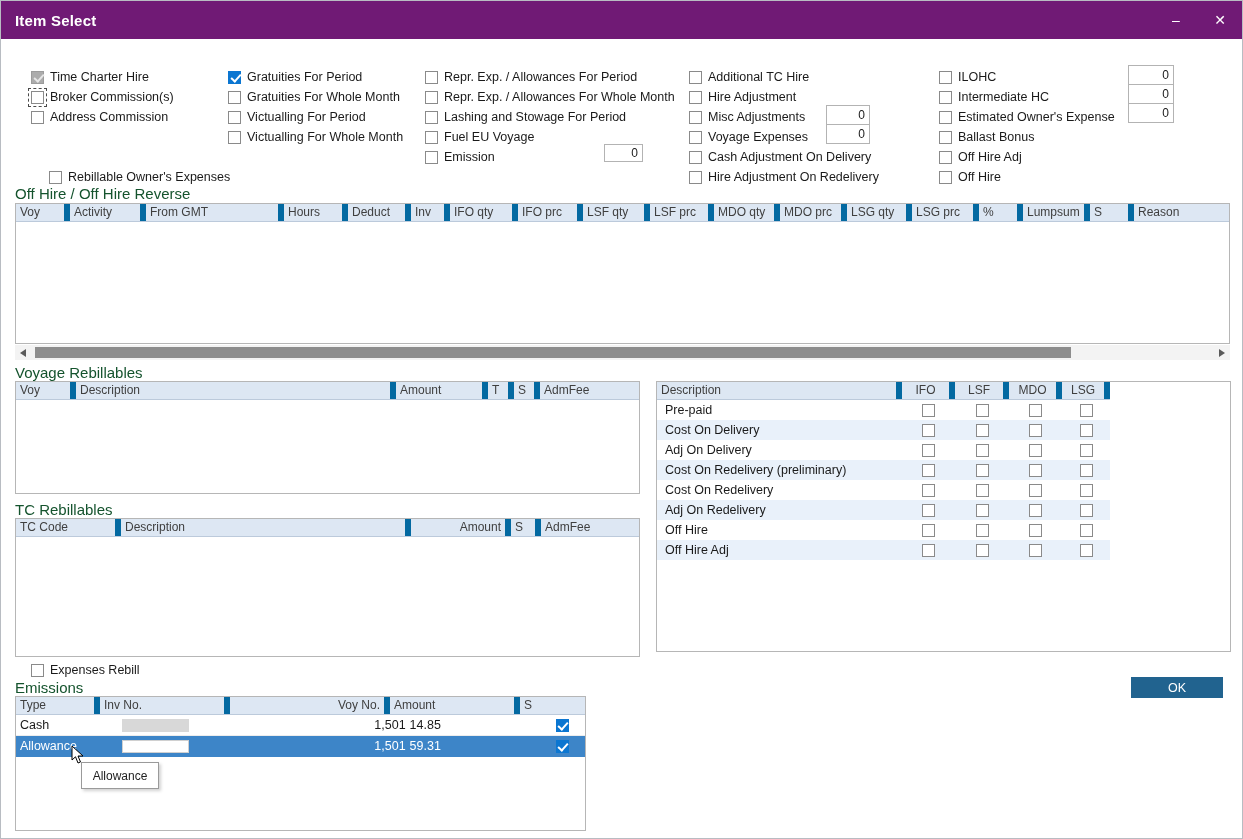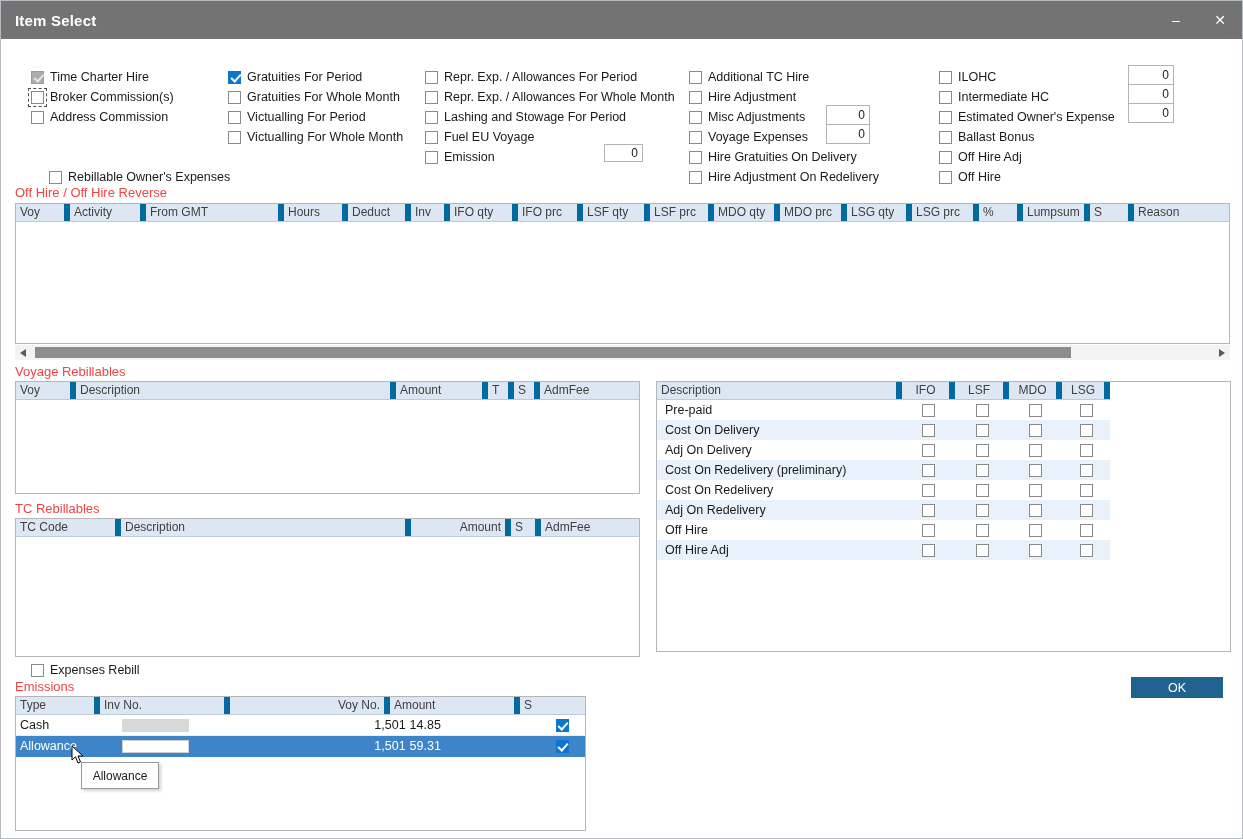--- a/index.html
+++ b/index.html
@@ -1,39 +1,39 @@
 <!DOCTYPE html>
 <html><head>
 <meta charset="utf-8">
 <style>
   * { margin:0; padding:0; box-sizing:border-box; }
   html,body { background:#ffffff; }
   body { font-family:"Liberation Sans", sans-serif; }
   .dialog { position:relative; width:1243px; height:839px; background:#ffffff; overflow:hidden; border:1px solid #b8bcc2; }
 
   
-  .titlebar { position:absolute; left:0; top:0; width:100%; height:38px; background:#737373; display:flex; align-items:center; }
+  .titlebar { position:absolute; left:0; top:0; width:100%; height:38px; background:#701a75; display:flex; align-items:center; }
   .title { color:#ffffff; font-size:15px; font-weight:bold; margin-left:14px; letter-spacing:.2px; }
   .win-btns { margin-left:auto; display:flex; height:100%; }
   .win-btn { width:44px; height:100%; display:flex; align-items:center; justify-content:center; color:#ffffff; font-size:14px; cursor:pointer; }
 
   
   .cb-col { position:absolute; display:flex; flex-direction:column; }
   .cb-item { display:flex; align-items:center; height:20px; font-size:12.5px; color:#1a1a1a; white-space:nowrap; cursor:default; }
   .cb { width:13px; height:13px; border:1px solid #8a8a8a; background:#fff; margin-right:6px; flex:none; position:relative; }
   .cb.checked { background:#0b76d1; border-color:#0b76d1; }
   .cb.checked::after { content:""; position:absolute; left:3.5px; top:0.5px; width:4px; height:8px; border:solid #fff; border-width:0 2px 2px 0; transform:rotate(42deg); }
   .cb.disabled-checked { background:#acacac; border-color:#9c9c9c; }
   .cb.disabled-checked::after { content:""; position:absolute; left:3.5px; top:0.5px; width:4px; height:8px; border:solid #e6e6e6; border-width:0 2px 2px 0; transform:rotate(42deg); }
   .cb.focus-ring { outline:1px dashed #4a4a4a; outline-offset:2px; }
 
   
   .numbox { position:absolute; border:1px solid #b3b3b3; background:#fff; font-family:"Liberation Sans",sans-serif; font-size:12px; color:#1a1a1a; text-align:right; padding:0 4px; }
 
-  .section-label { position:absolute; font-size:13px; color:#ef4444; white-space:nowrap; }
+  .section-label { position:absolute; font-size:15px; color:#14532d; white-space:nowrap; }
 
   
   .grid { position:absolute; background:#fff; border:1px solid #b6b6b6; }
   .grid-head { display:flex; background:#dde7f3; height:18px; align-items:center; border-bottom:1px solid #bccadb; }
   .hcell { font-size:12px; color:#3f3f3f; padding:0 4px; border-right:6px solid #0369a1; white-space:nowrap; overflow:hidden; flex:none; height:100%; line-height:17px; }
   .hcell.right { text-align:right; }
   .hcell.center { text-align:center; }
   .hcell.fill { flex:1; border-right:none; }
 
   
@@ -158,21 +158,21 @@
     <div class="cb-item">
       <span class="cb"></span>
       <span>Misc Adjustments</span>
     </div>
     <div class="cb-item">
       <span class="cb"></span>
       <span>Voyage Expenses</span>
     </div>
     <div class="cb-item">
       <span class="cb"></span>
-      <span>Hire Gratuities On Delivery</span>
+      <span>Cash Adjustment On Delivery</span>
     </div>
     <div class="cb-item">
       <span class="cb"></span>
       <span>Hire Adjustment On Redelivery</span>
     </div>
   </div>
 
   <div class="cb-col" style="left:938px; top:66px;">
     <div class="cb-item">
       <span class="cb"></span>

